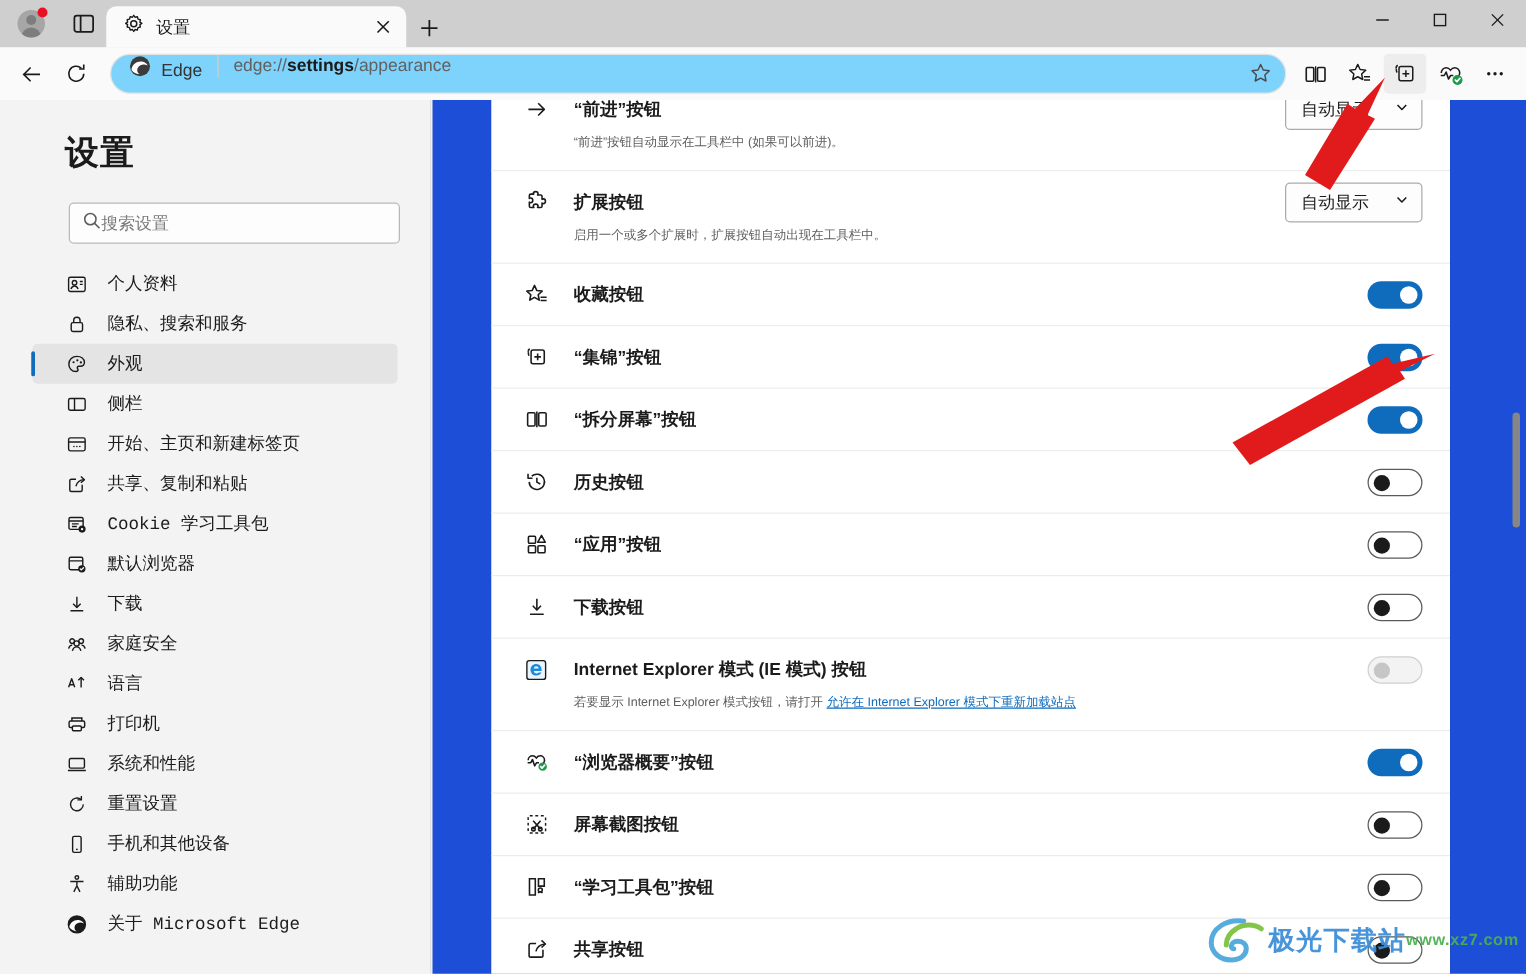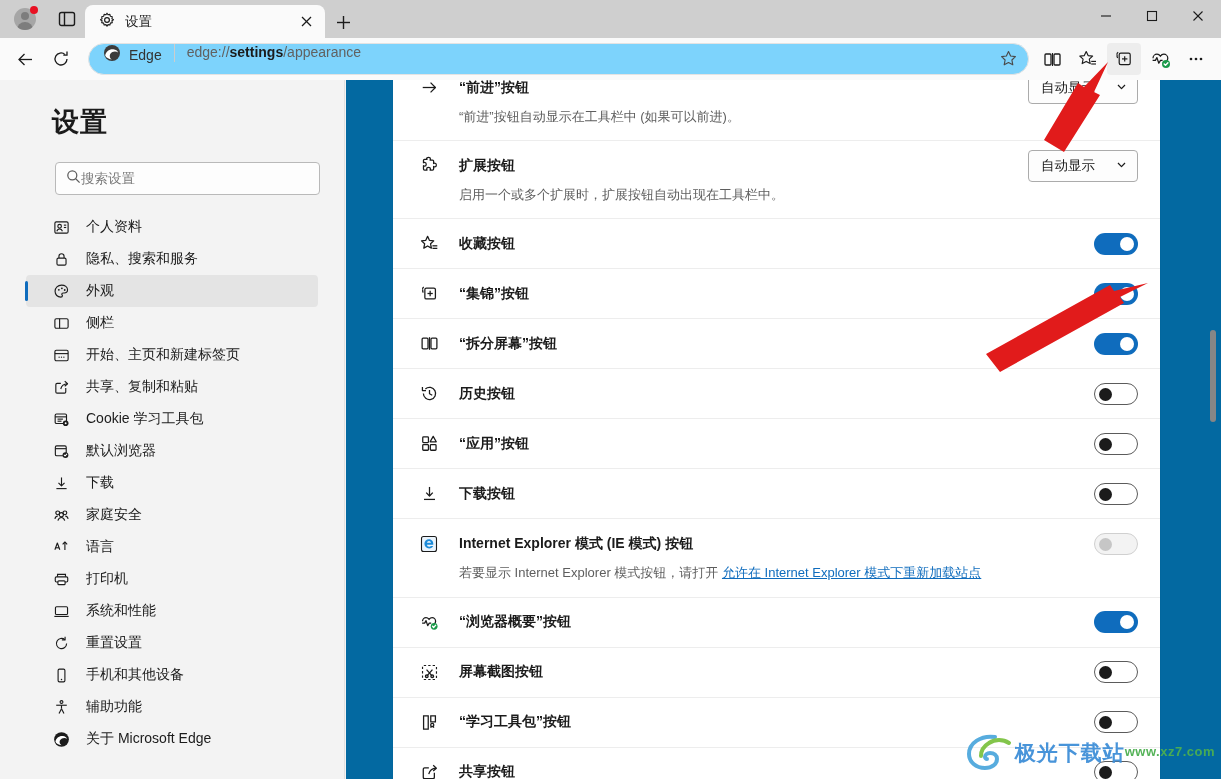--- a/index.html
+++ b/index.html
@@ -105,54 +105,54 @@
     margin: 22px 0 0 55px; width: 265px; height: 33px;
     background:#fdfdfd; border: 1px solid #b9b9b9; border-radius: 4px;
     display:flex; align-items:center; padding: 0 10px; gap: 0;
   }
   .search-placeholder { font-size: 13.5px; color:#797979; }
 
   .navlist { margin-top: 16px; }
   .navitem {
     height: 32px; display:flex; align-items:center;
     margin: 0 26px 0 26px; padding-left: 26px; gap: 16px;
-    border-radius: 4px; position: relative;
+    border-radius: 4px; position: relative; font-family: Liberation Mono, monospace;
   }
   .navitem.selected { background:#e4e4e4; }
   .navitem.selected::before {
     content:""; position:absolute; left: -1px; top: 6px; width: 3px; height: 20px;
     background: #0f6cbd; border-radius: 2px;
   }
   .nav-ico { width: 18px; height:18px; display:flex; align-items:center; justify-content:center; flex:0 0 18px; }
   .nav-label { font-size: 14px; color:#1b1b1b; white-space: nowrap; }
 
   
   .content {
     position:absolute; left: 346px; top:0; right:0; bottom:0;
-    background:#0369a1; overflow:hidden;
+    background:#1d4ed8; overflow:hidden;
   }
   .card {
     position:absolute; left: 47px; top: -17px; width: 767px;
     background:#ffffff;
     border-radius: 6px;
     box-shadow: 0 0 1px rgba(0,0,0,.18);
   }
   .row {
     border-bottom: 1px solid #ededed;
     padding: 0 22px 0 26px;
     position: relative;
   }
   .row:last-child { border-bottom: 1px solid #ededed; }
   .row-main {
     display:flex; align-items:center; min-height: 49px;
   }
   .row-ico { width:20px; height:20px; flex:0 0 20px; display:flex; align-items:center; justify-content:center; margin-right: 20px; }
   .row-label { font-size: 14px; font-weight:600; color:#1b1b1b; flex:1; white-space:nowrap; }
   .row-desc {
-    font-size: 13px; color:#5e5e5e; padding: 0 0 14px 40px; margin-top:-4px;
+    font-size: 10px; color:#5e5e5e; padding: 0 0 14px 40px; margin-top:-4px;
     line-height: 1.4;
   }
   .row-desc a { color:#0f6cbd; text-decoration: underline; }
 
   
   .toggle { width: 44px; height: 22px; border-radius: 11px; position: relative; flex:0 0 44px; }
   .toggle.on { background:#0f6cbd; }
   .toggle.on::after {
     content:""; position:absolute; right:4px; top:4px; width:14px; height:14px;
     border-radius:50%; background:#fff;

